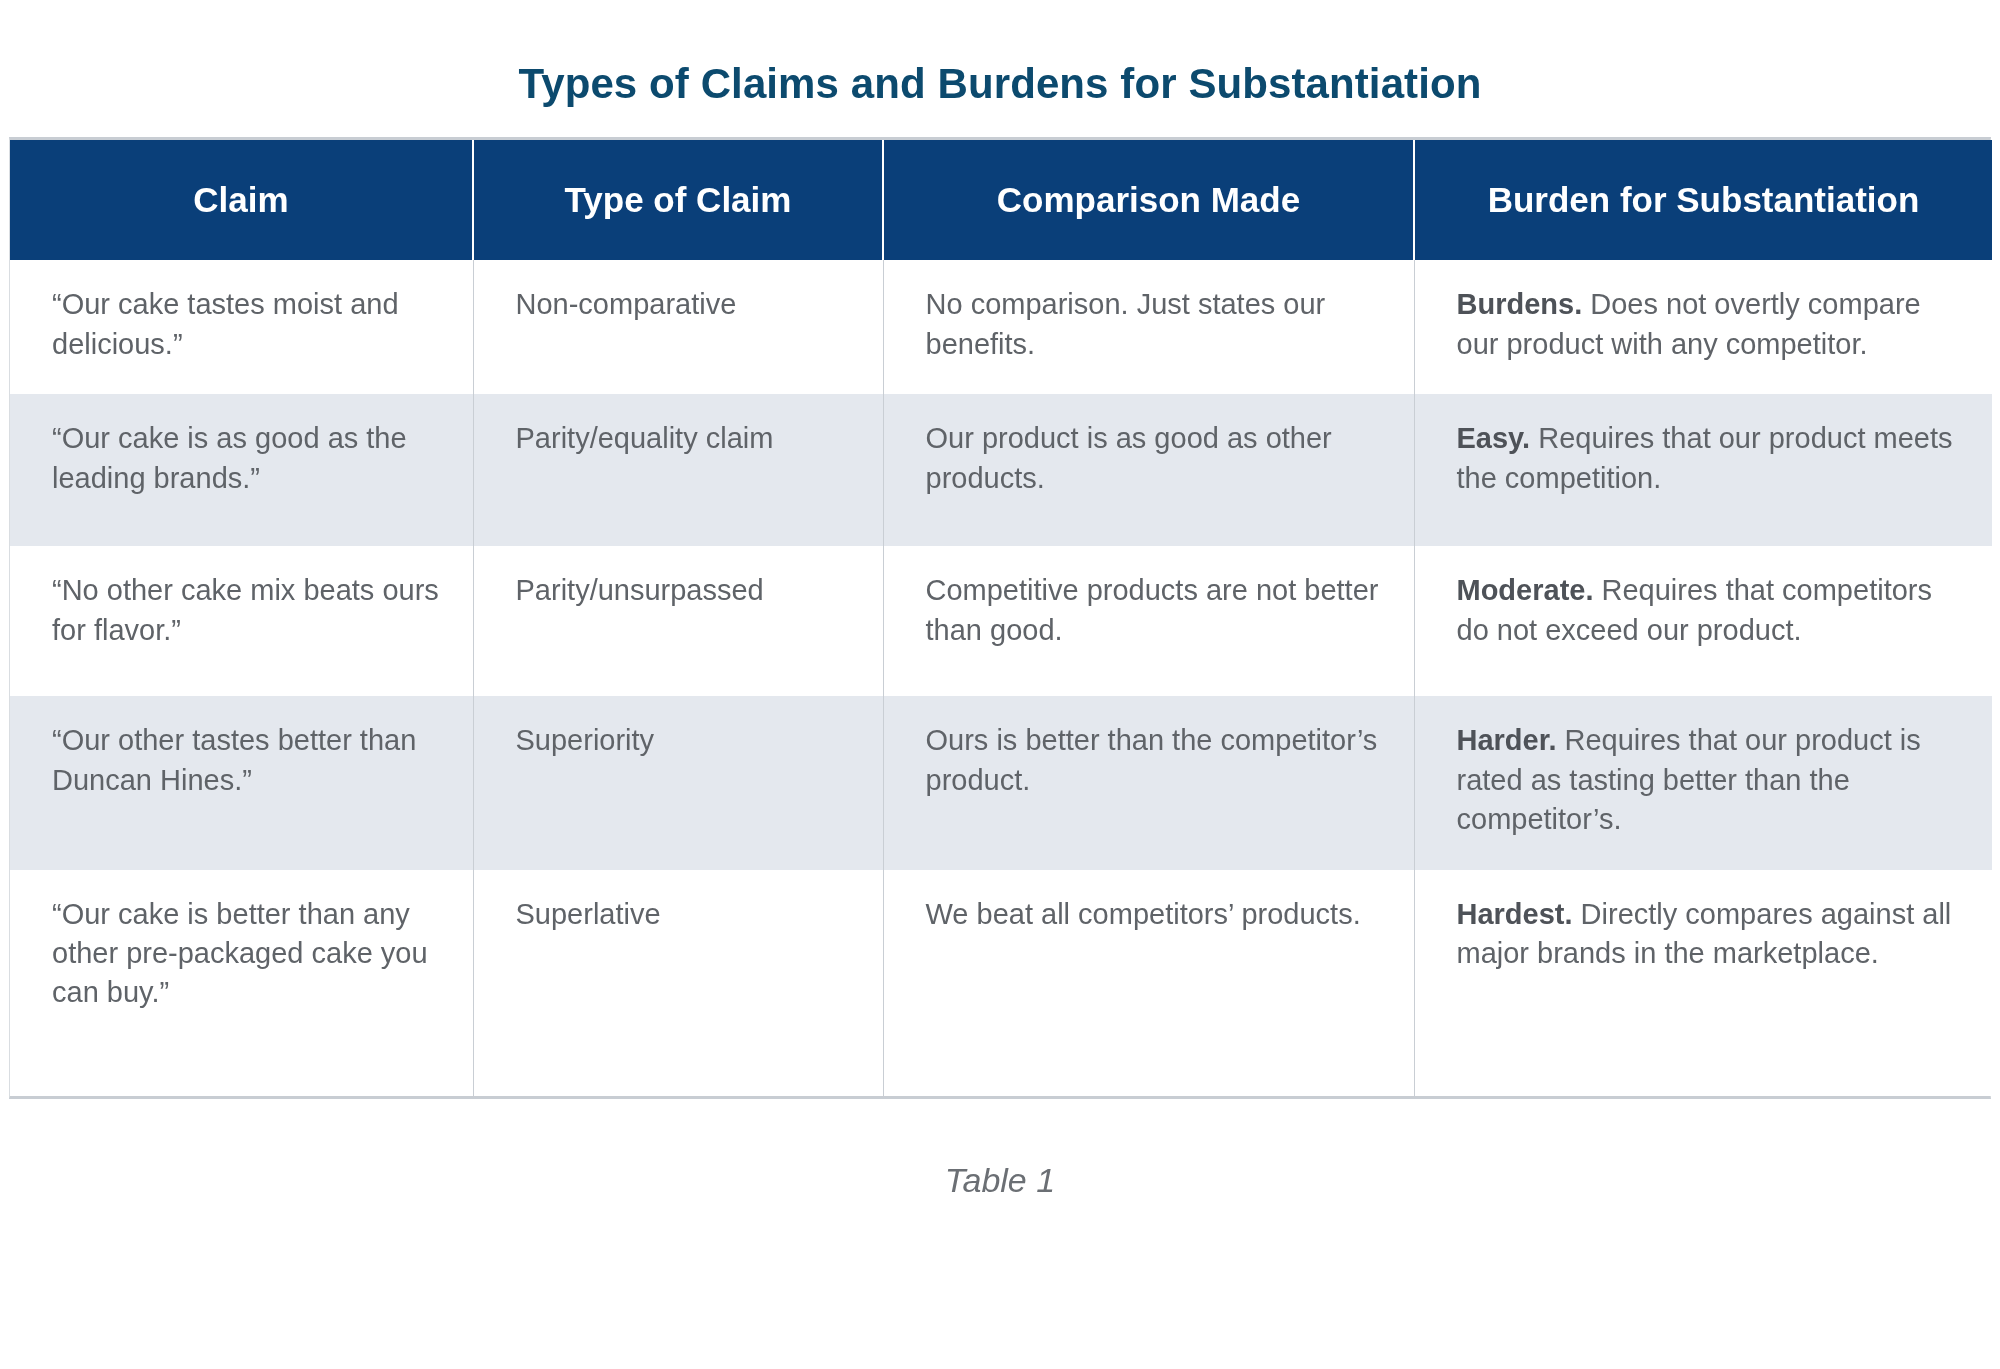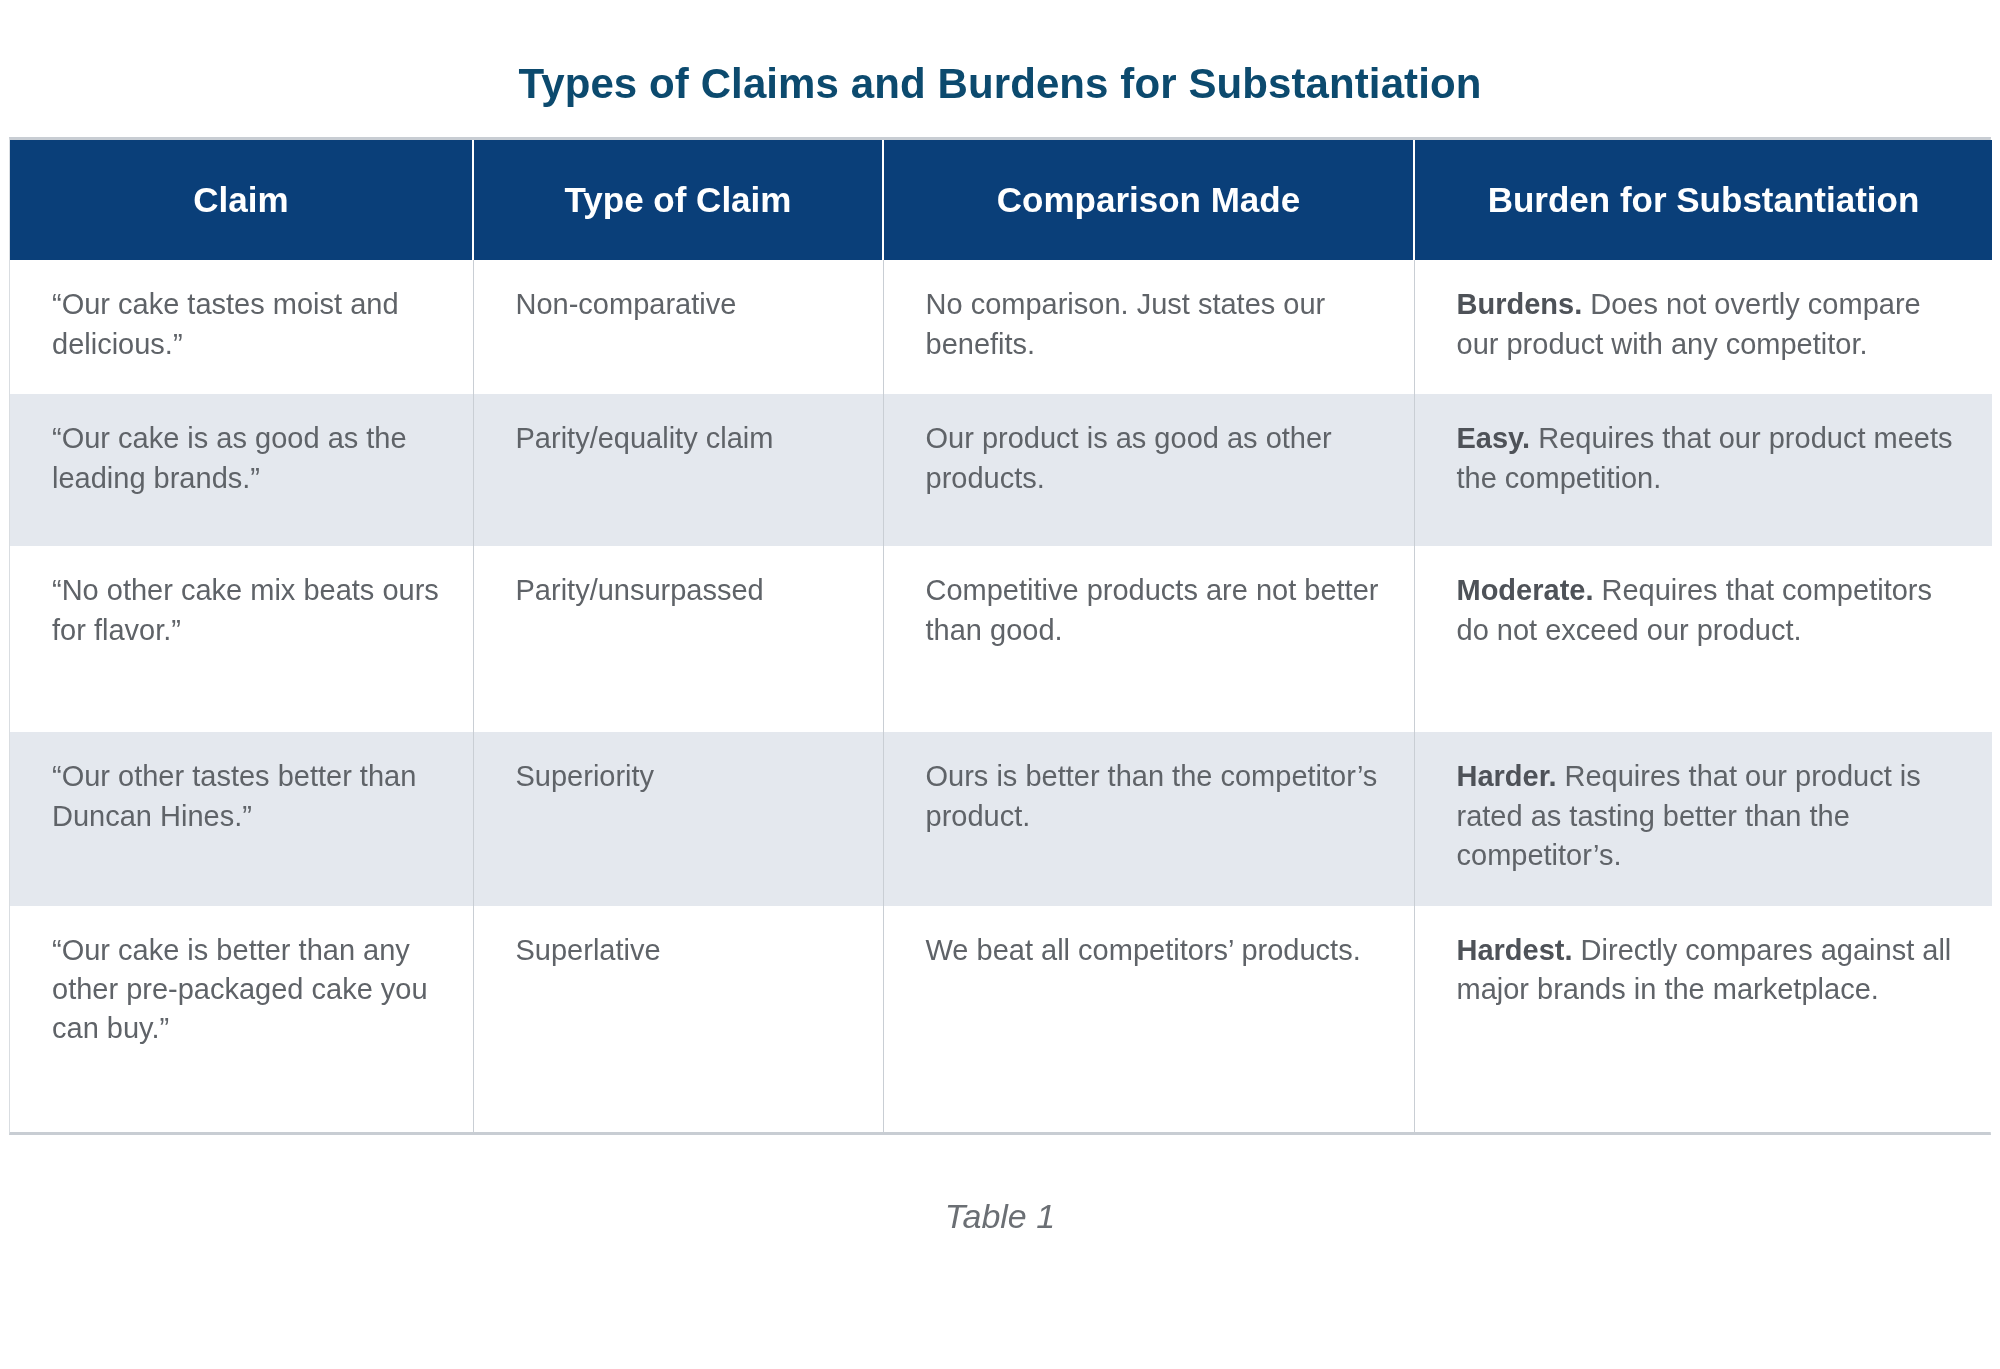--- a/index.html
+++ b/index.html
@@ -93,21 +93,21 @@
   tbody tr.shaded td {
     background: #e4e8ee;
   }
   tbody tr.plain td {
     background: #ffffff;
   }
 
   
   tbody tr.r1 td { height: 124px; }
   tbody tr.r2 td { height: 152px; }
-  tbody tr.r3 td { height: 186px; }
+  tbody tr.r3 td { height: 150px; }
   tbody tr.r4 td { height: 152px; }
   tbody tr.r5 td { height: 226px; }
 
   .lead {
     font-weight: bold;
     color: #4e5258;
   }
 
   
   .caption {

